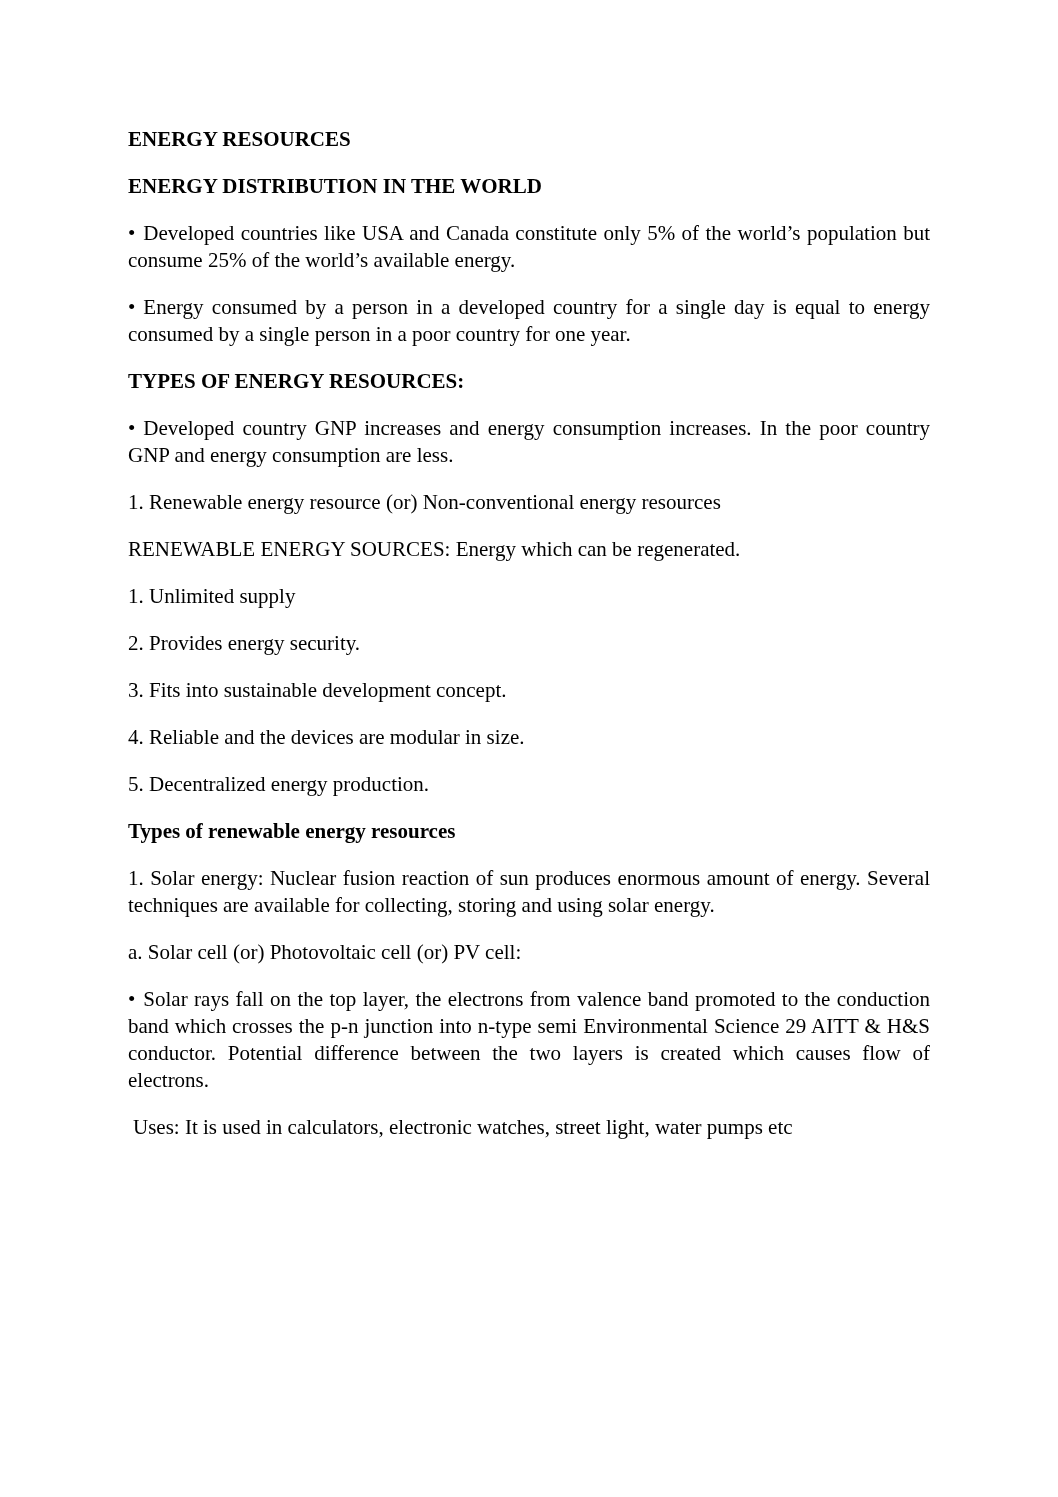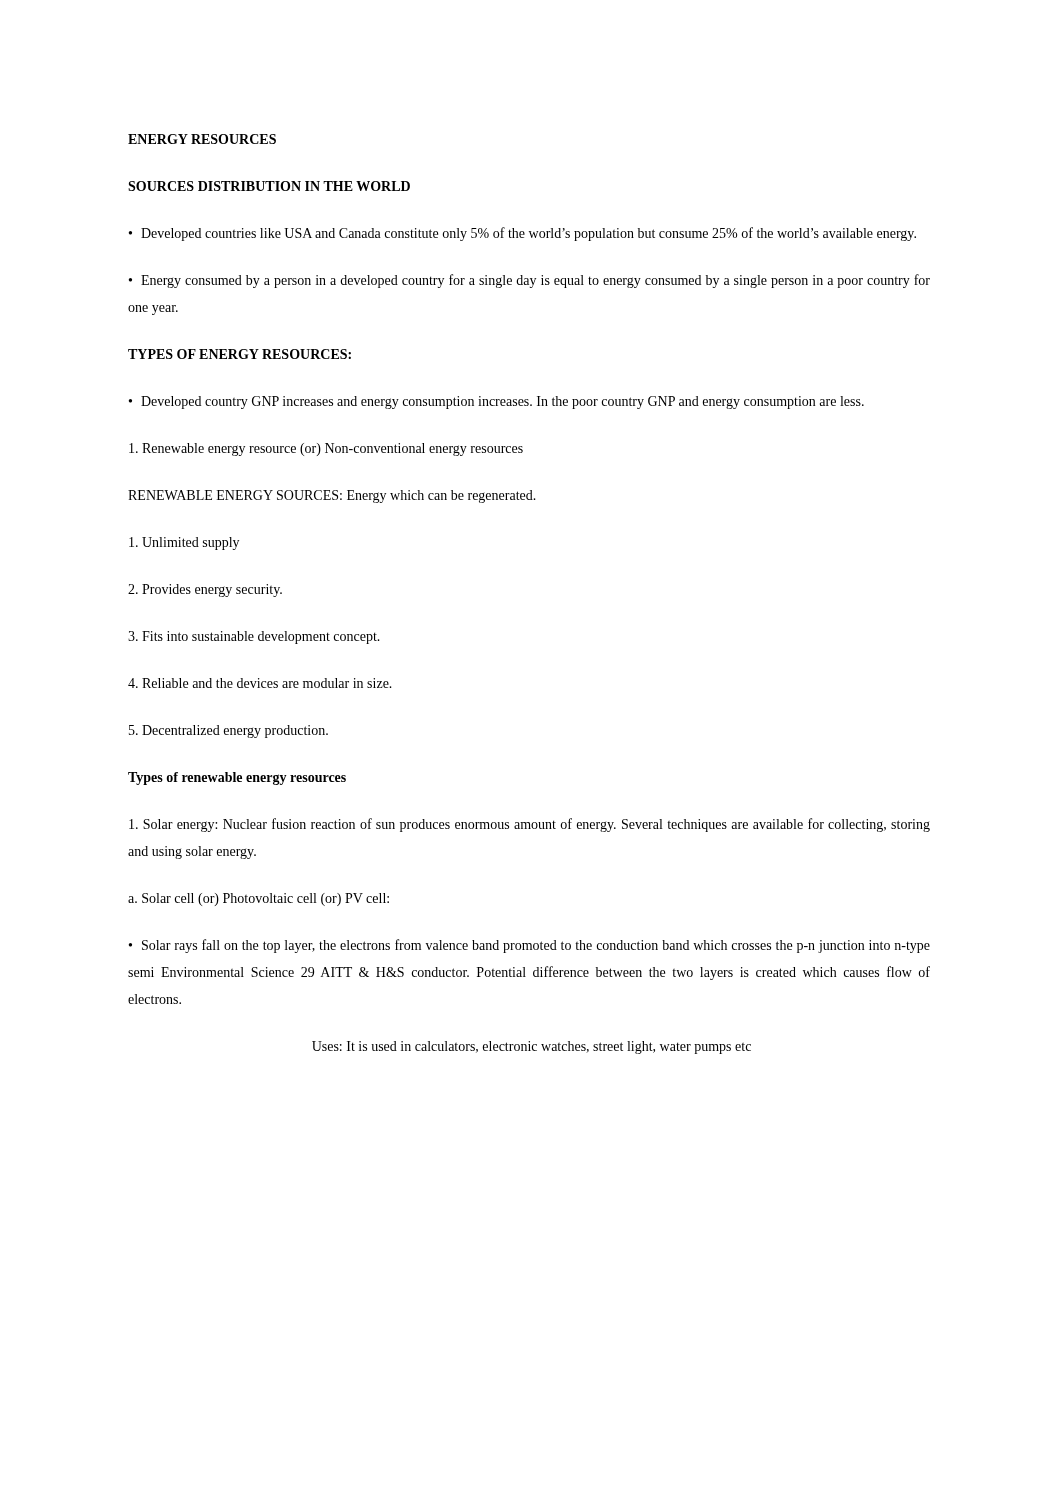--- a/index.html
+++ b/index.html
@@ -8,21 +8,21 @@
     background: #ffffff;
   }
   .page {
     position: relative;
     width: 1058px;
     height: 1497px;
     margin: 0 auto;
     background: #ffffff;
     color: #000000;
     font-family: "Liberation Serif", "DejaVu Serif", serif;
-    font-size: 14px;
+    font-size: 21px;
     line-height: 27px;
     box-sizing: border-box;
     padding: 126px 128px 0 128px;
     overflow: hidden;
   }
   .blk {
     margin: 0 0 20px 0;
   }
   .h {
     font-weight: bold;
@@ -32,31 +32,30 @@
   }
   .justify {
     text-align: justify;
   }
   .bullet-glyph {
     display: inline-block;
     margin-right: 8px;
   }
   .indent {
     padding-left: 5px;
-    text-align: center;
   }
 </style>
 </head>
 <body>
 
 <div class="page">
 
   <p class="blk h">ENERGY RESOURCES</p>
 
-  <p class="blk h">SOURCES DISTRIBUTION IN THE WORLD</p>
+  <p class="blk h">ENERGY DISTRIBUTION IN THE WORLD</p>
 
   <p class="blk justify"><span class="bullet-glyph">•</span><span>Developed countries like USA and Canada constitute only 5% of the world’s population but consume 25% of the world’s available energy.</span></p>
 
   <p class="blk justify"><span class="bullet-glyph">•</span><span>Energy consumed by a person in a developed country for a single day is equal to energy consumed by a single person in a poor country for one year.</span></p>
 
   <p class="blk h">TYPES OF ENERGY RESOURCES:</p>
 
   <p class="blk justify"><span class="bullet-glyph">•</span><span>Developed country GNP increases and energy consumption increases. In the poor country GNP and energy consumption are less.</span></p>
 
   <p class="blk">1. Renewable energy resource (or) Non-conventional energy resources</p>

